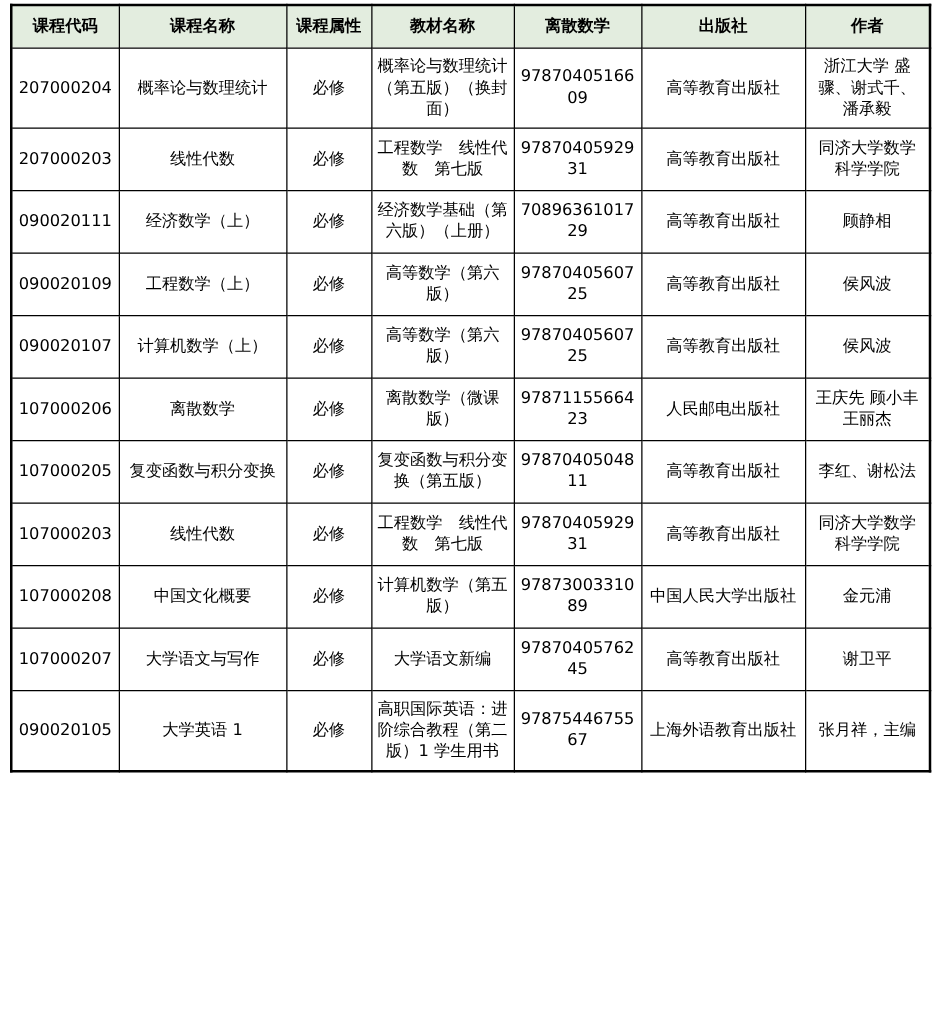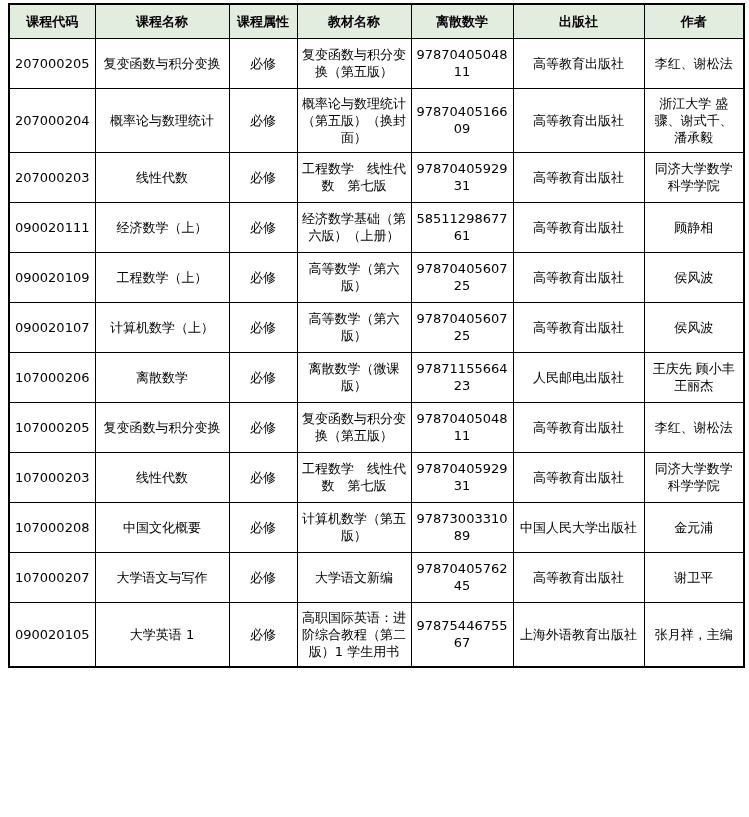--- a/index.html
+++ b/index.html
@@ -70,29 +70,20 @@
         <th>课程名称</th>
         <th>课程属性</th>
         <th>教材名称</th>
         <th>离散数学</th>
         <th>出版社</th>
         <th>作者</th>
       </tr>
     </thead>
     <tbody>
       <tr>
-        <td class="num">207000205</td>
-        <td>复变函数与积分变换</td>
-        <td>必修</td>
-        <td>复变函数与积分变换（第五版）</td>
-        <td class="num">9787040504811</td>
-        <td>高等教育出版社</td>
-        <td>李红、谢松法</td>
-      </tr>
-      <tr>
         <td class="num">207000204</td>
         <td>概率论与数理统计</td>
         <td>必修</td>
         <td>概率论与数理统计（第五版）（换封面）</td>
         <td class="num">9787040516609</td>
         <td>高等教育出版社</td>
         <td>浙江大学 盛骤、谢式千、潘承毅</td>
       </tr>
       <tr>
         <td class="num">207000203</td>
@@ -101,21 +92,21 @@
         <td>工程数学　线性代数　第七版</td>
         <td class="num">9787040592931</td>
         <td>高等教育出版社</td>
         <td>同济大学数学科学学院</td>
       </tr>
       <tr>
         <td class="num">090020111</td>
         <td>经济数学（上）</td>
         <td>必修</td>
         <td>经济数学基础（第六版）（上册）</td>
-        <td class="num">5851129867761</td>
+        <td class="num">7089636101729</td>
         <td>高等教育出版社</td>
         <td>顾静相</td>
       </tr>
       <tr>
         <td class="num">090020109</td>
         <td>工程数学（上）</td>
         <td>必修</td>
         <td>高等数学（第六版）</td>
         <td class="num">9787040560725</td>
         <td>高等教育出版社</td>

